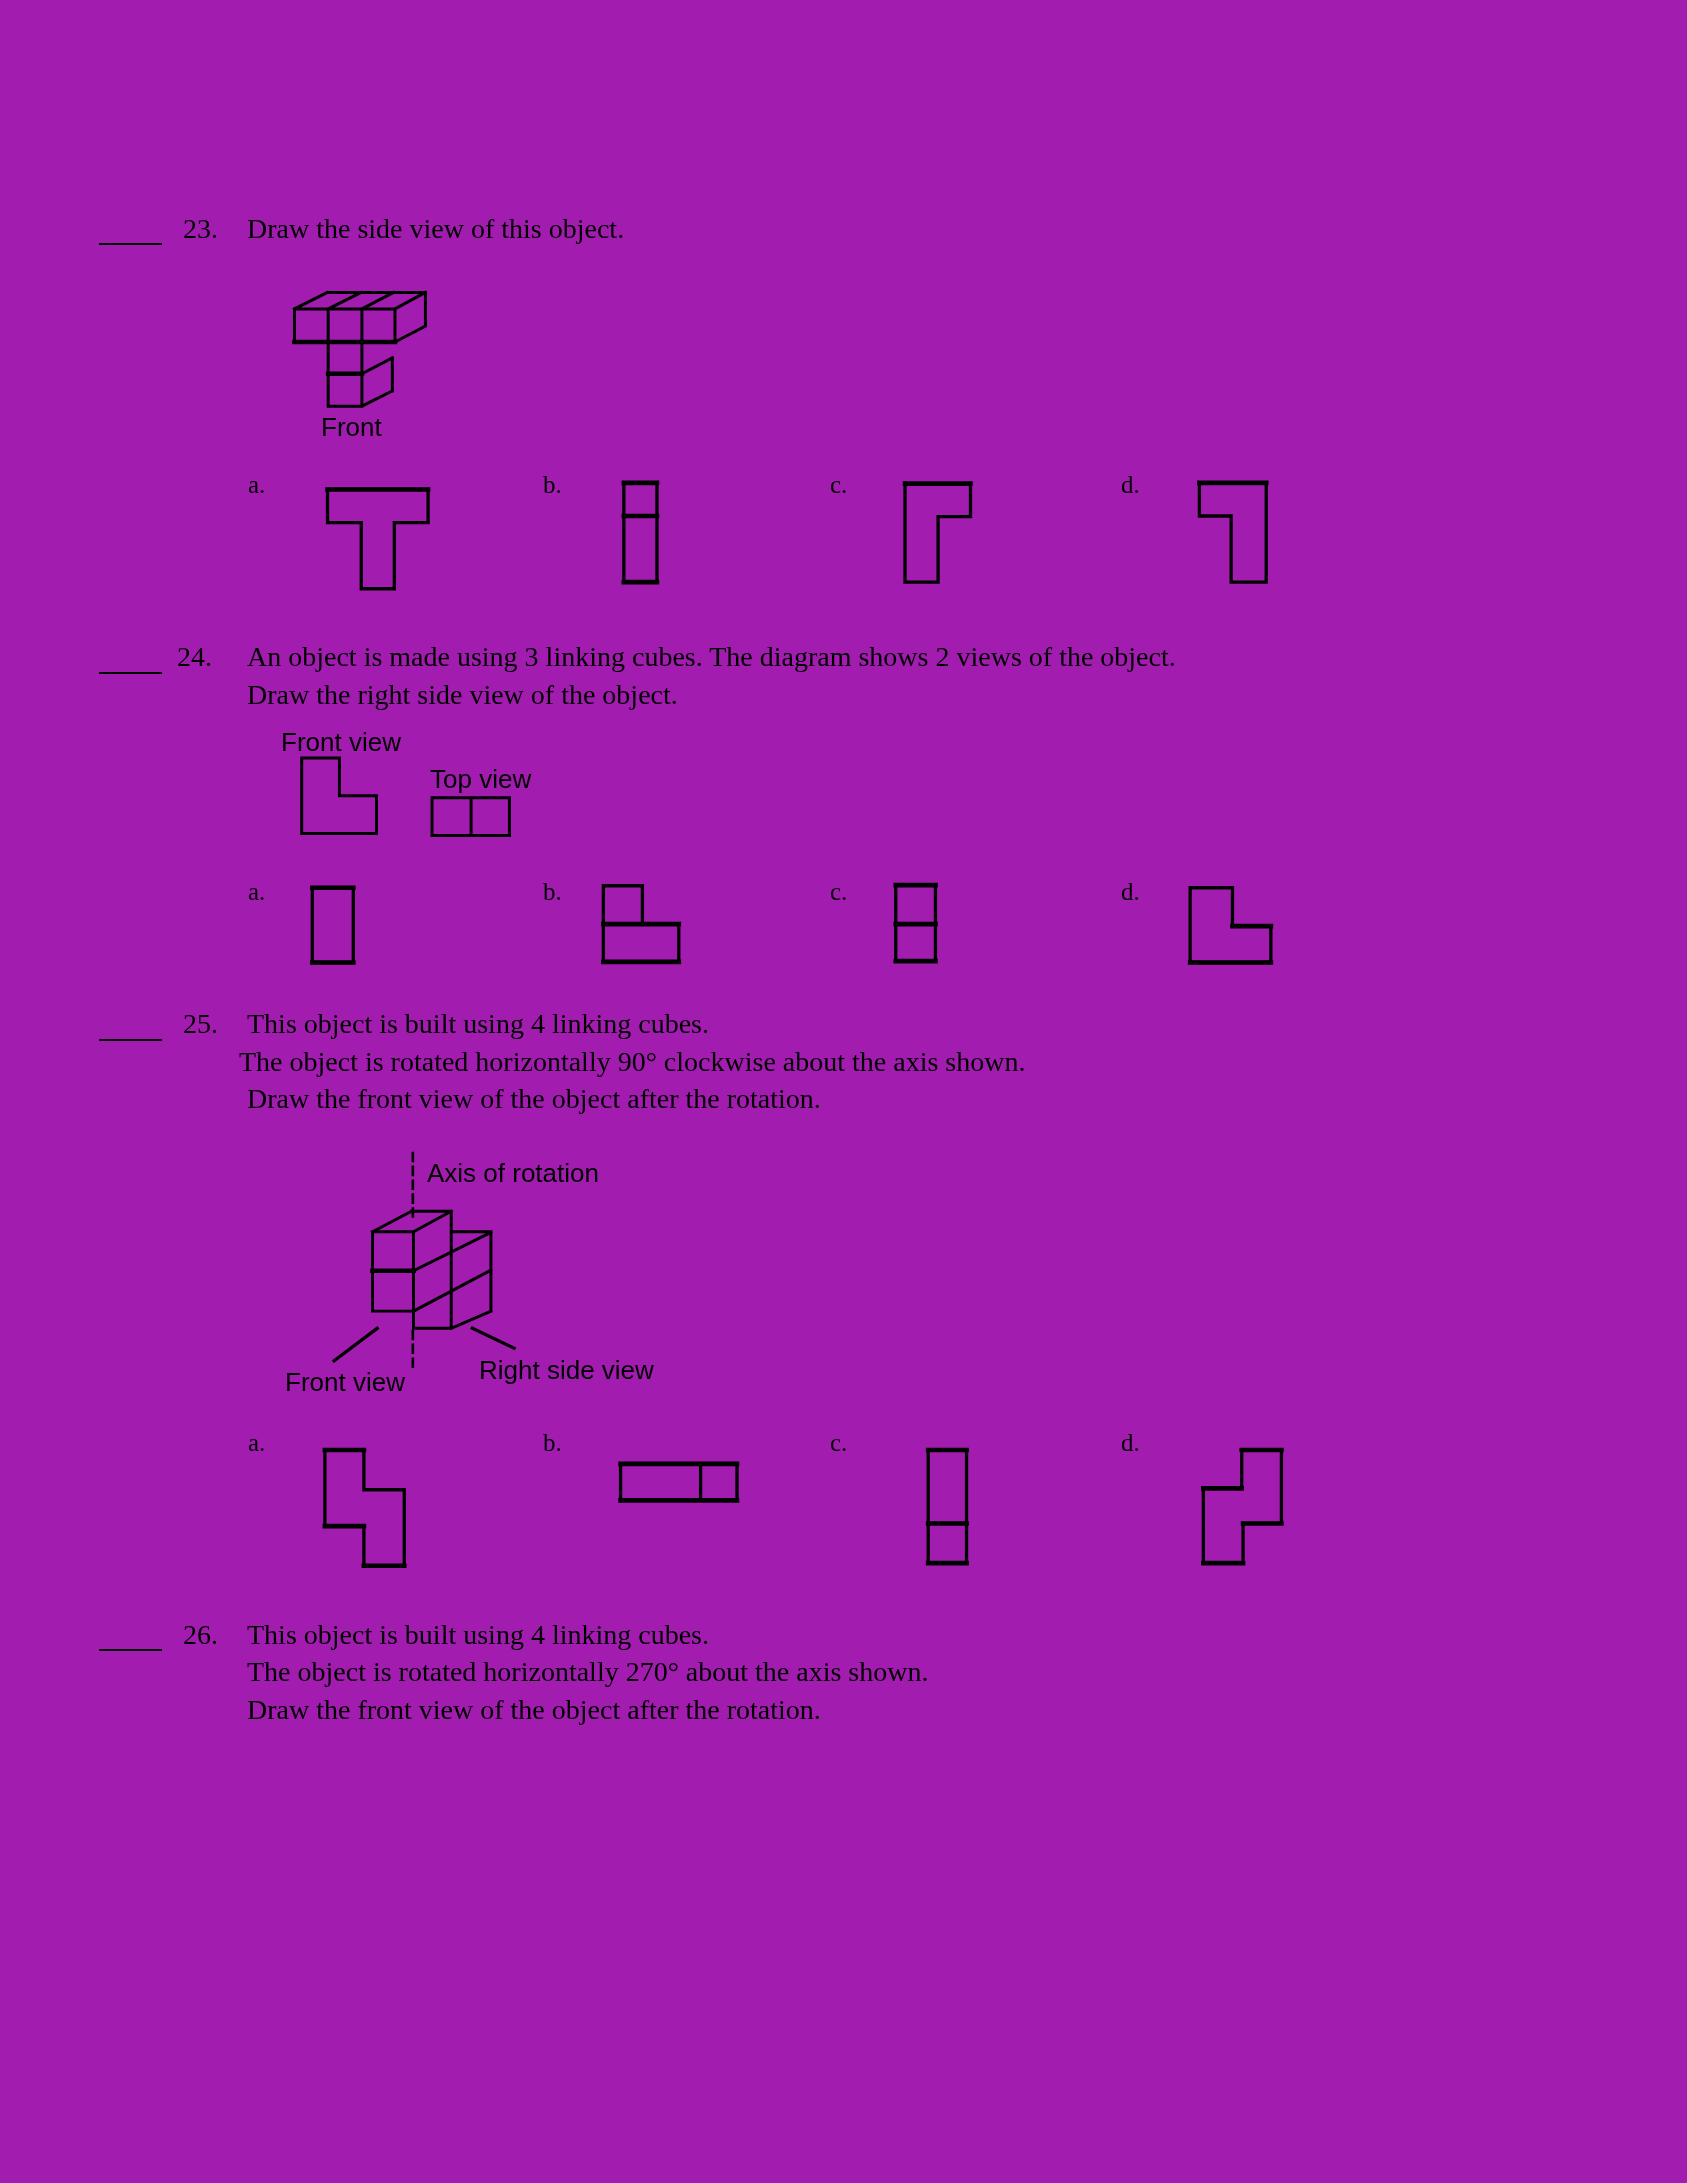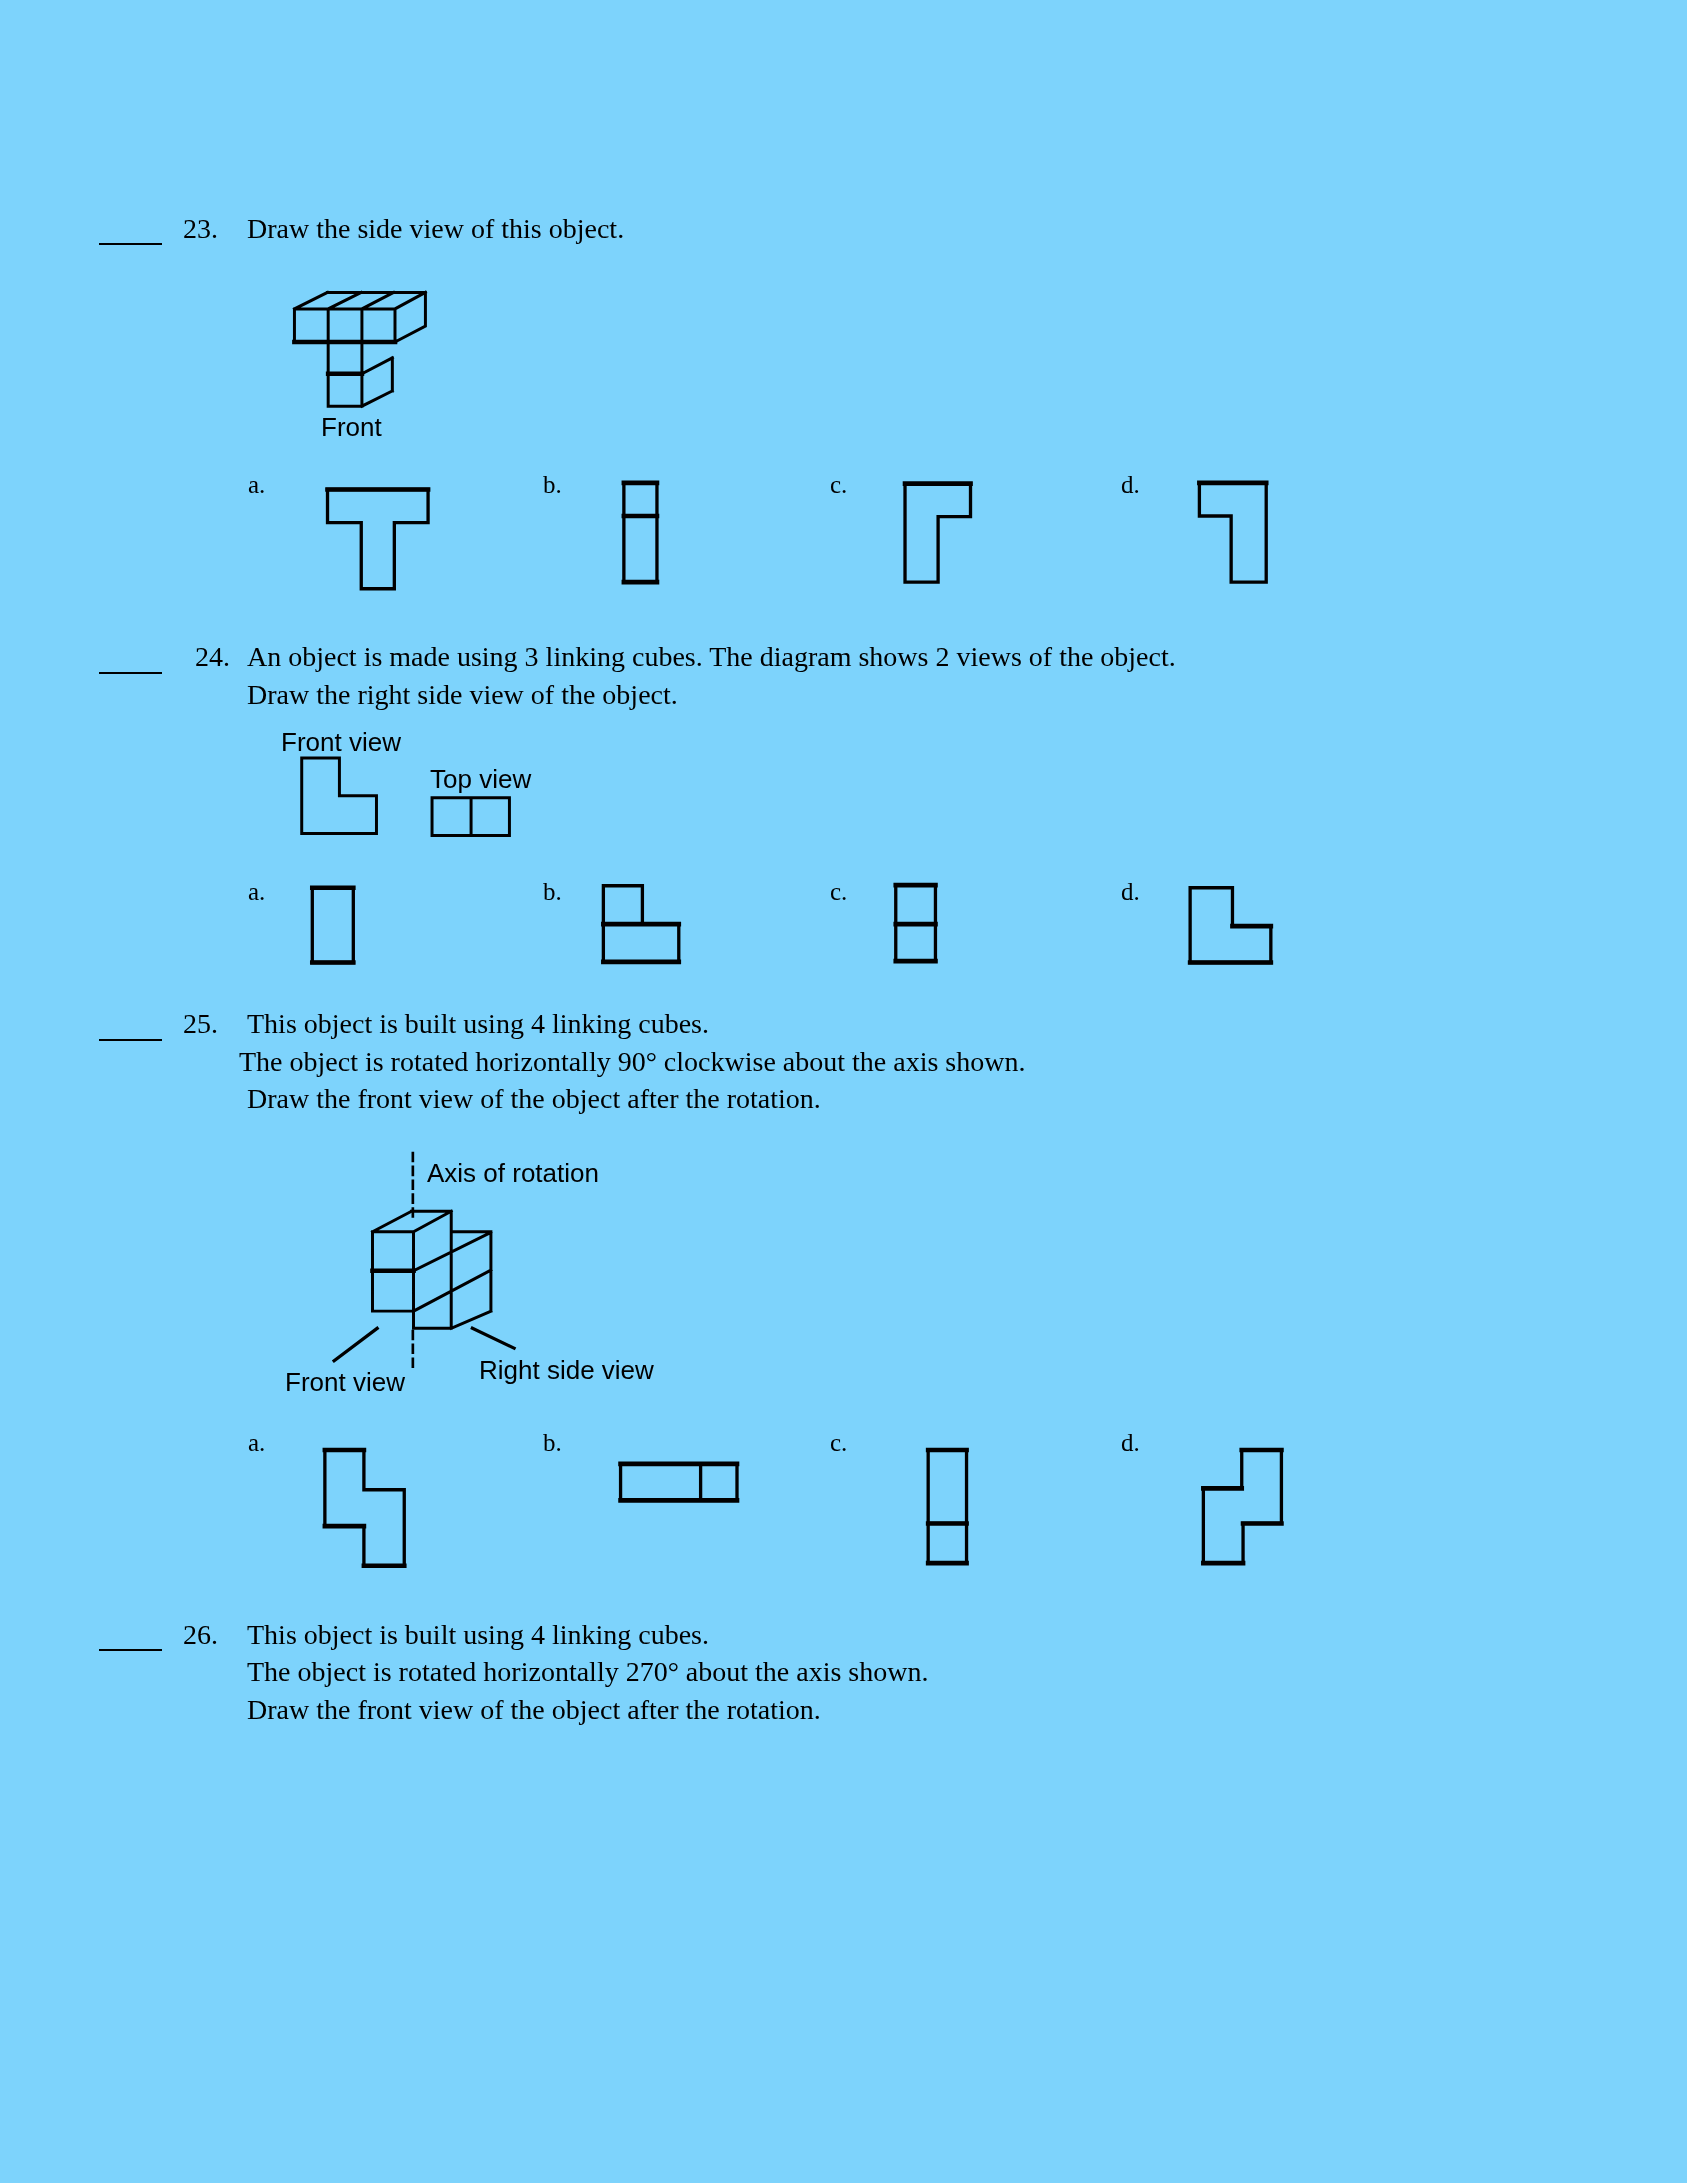--- a/index.html
+++ b/index.html
@@ -1,19 +1,19 @@
 <!DOCTYPE html>
 <html style="font-size:10.6px"><head>
 <meta charset="utf-8">
 <style>
   html,body{margin:0;padding:0;background:#888;}
   .page{
     position:relative;
     width:1687px;height:2183px;
-    background:#7dd3fc;
+    background:#a21caf;
     overflow:hidden;
     font-family:"Liberation Serif", serif;
     color:#000;
   }
   .lineart{position:absolute;left:0;top:0;width:1687px;height:2183px;}
   .abs{position:absolute;white-space:nowrap;}
   .qnum{font-size:28px;line-height:38px;font-family:"Liberation Serif",serif;}
   .qtext{font-size:28px;line-height:38px;font-family:"Liberation Serif",serif;}
   .optkey{font-size:25px;line-height:29px;font-family:"Liberation Serif",serif;}
   .figlabel{font-size:26px;line-height:24px;font-family:"Liberation Sans",sans-serif;}
@@ -89,21 +89,21 @@
   <div class="abs qnum" style="left:183px;top:210px;">23.</div>
   <div class="abs qtext" style="left:247px;top:210px;">Draw the side view of this object.</div>
   <div class="abs figlabel" style="left:321px;top:415px;">Front</div>
 
   <div class="abs optkey" style="left:248px;top:470px;">a.</div>
   <div class="abs optkey" style="left:543px;top:470px;">b.</div>
   <div class="abs optkey" style="left:830px;top:470px;">c.</div>
   <div class="abs optkey" style="left:1121px;top:470px;">d.</div>
 
   <div class="answer-blank" style="left:99px;top:672px;"></div>
-  <div class="abs qnum" style="left:195px;top:638px;text-align:right;">24.</div>
+  <div class="abs qnum" style="left:177px;top:638px;text-align:right;">24.</div>
   <div class="abs qtext" style="left:247px;top:638px;">An object is made using 3 linking cubes. The diagram shows 2 views of the object.</div>
   <div class="abs qtext" style="left:247px;top:676px;">Draw the right side view of the object.</div>
   <div class="abs figlabel" style="left:281px;top:730px;">Front view</div>
   <div class="abs figlabel" style="left:430px;top:767px;">Top view</div>
 
   <div class="abs optkey" style="left:248px;top:877px;">a.</div>
   <div class="abs optkey" style="left:543px;top:877px;">b.</div>
   <div class="abs optkey" style="left:830px;top:877px;">c.</div>
   <div class="abs optkey" style="left:1121px;top:877px;">d.</div>
 

